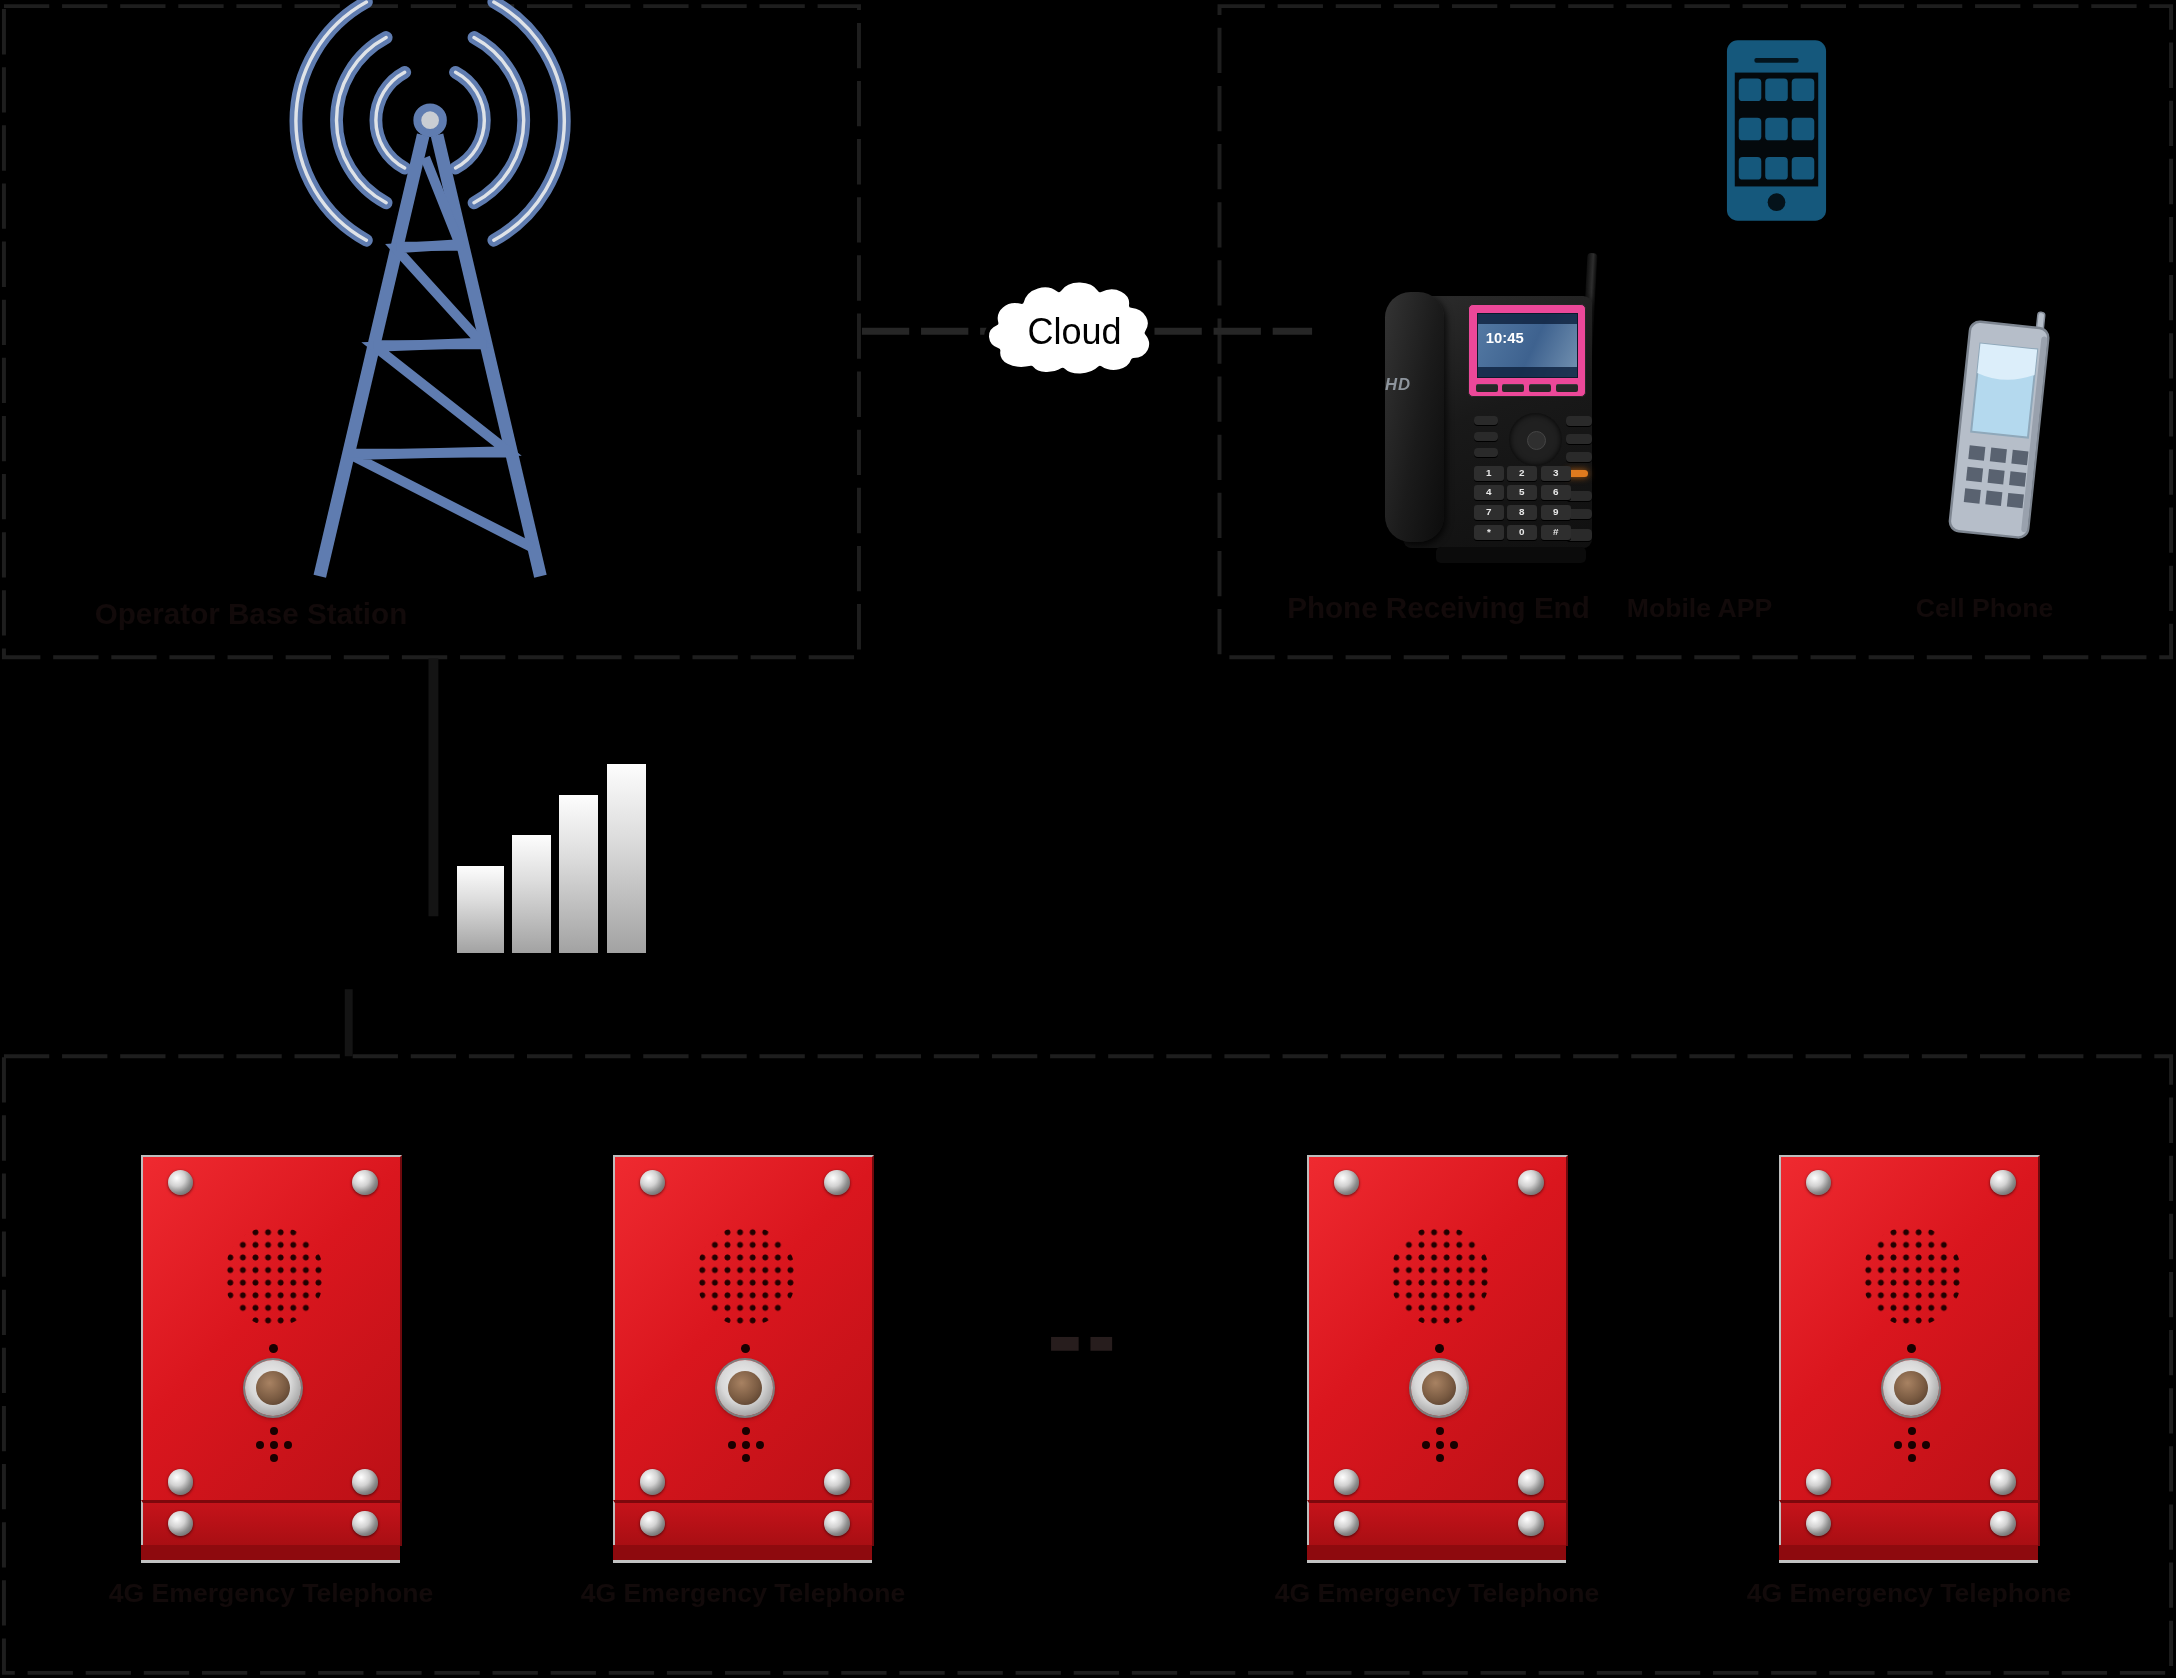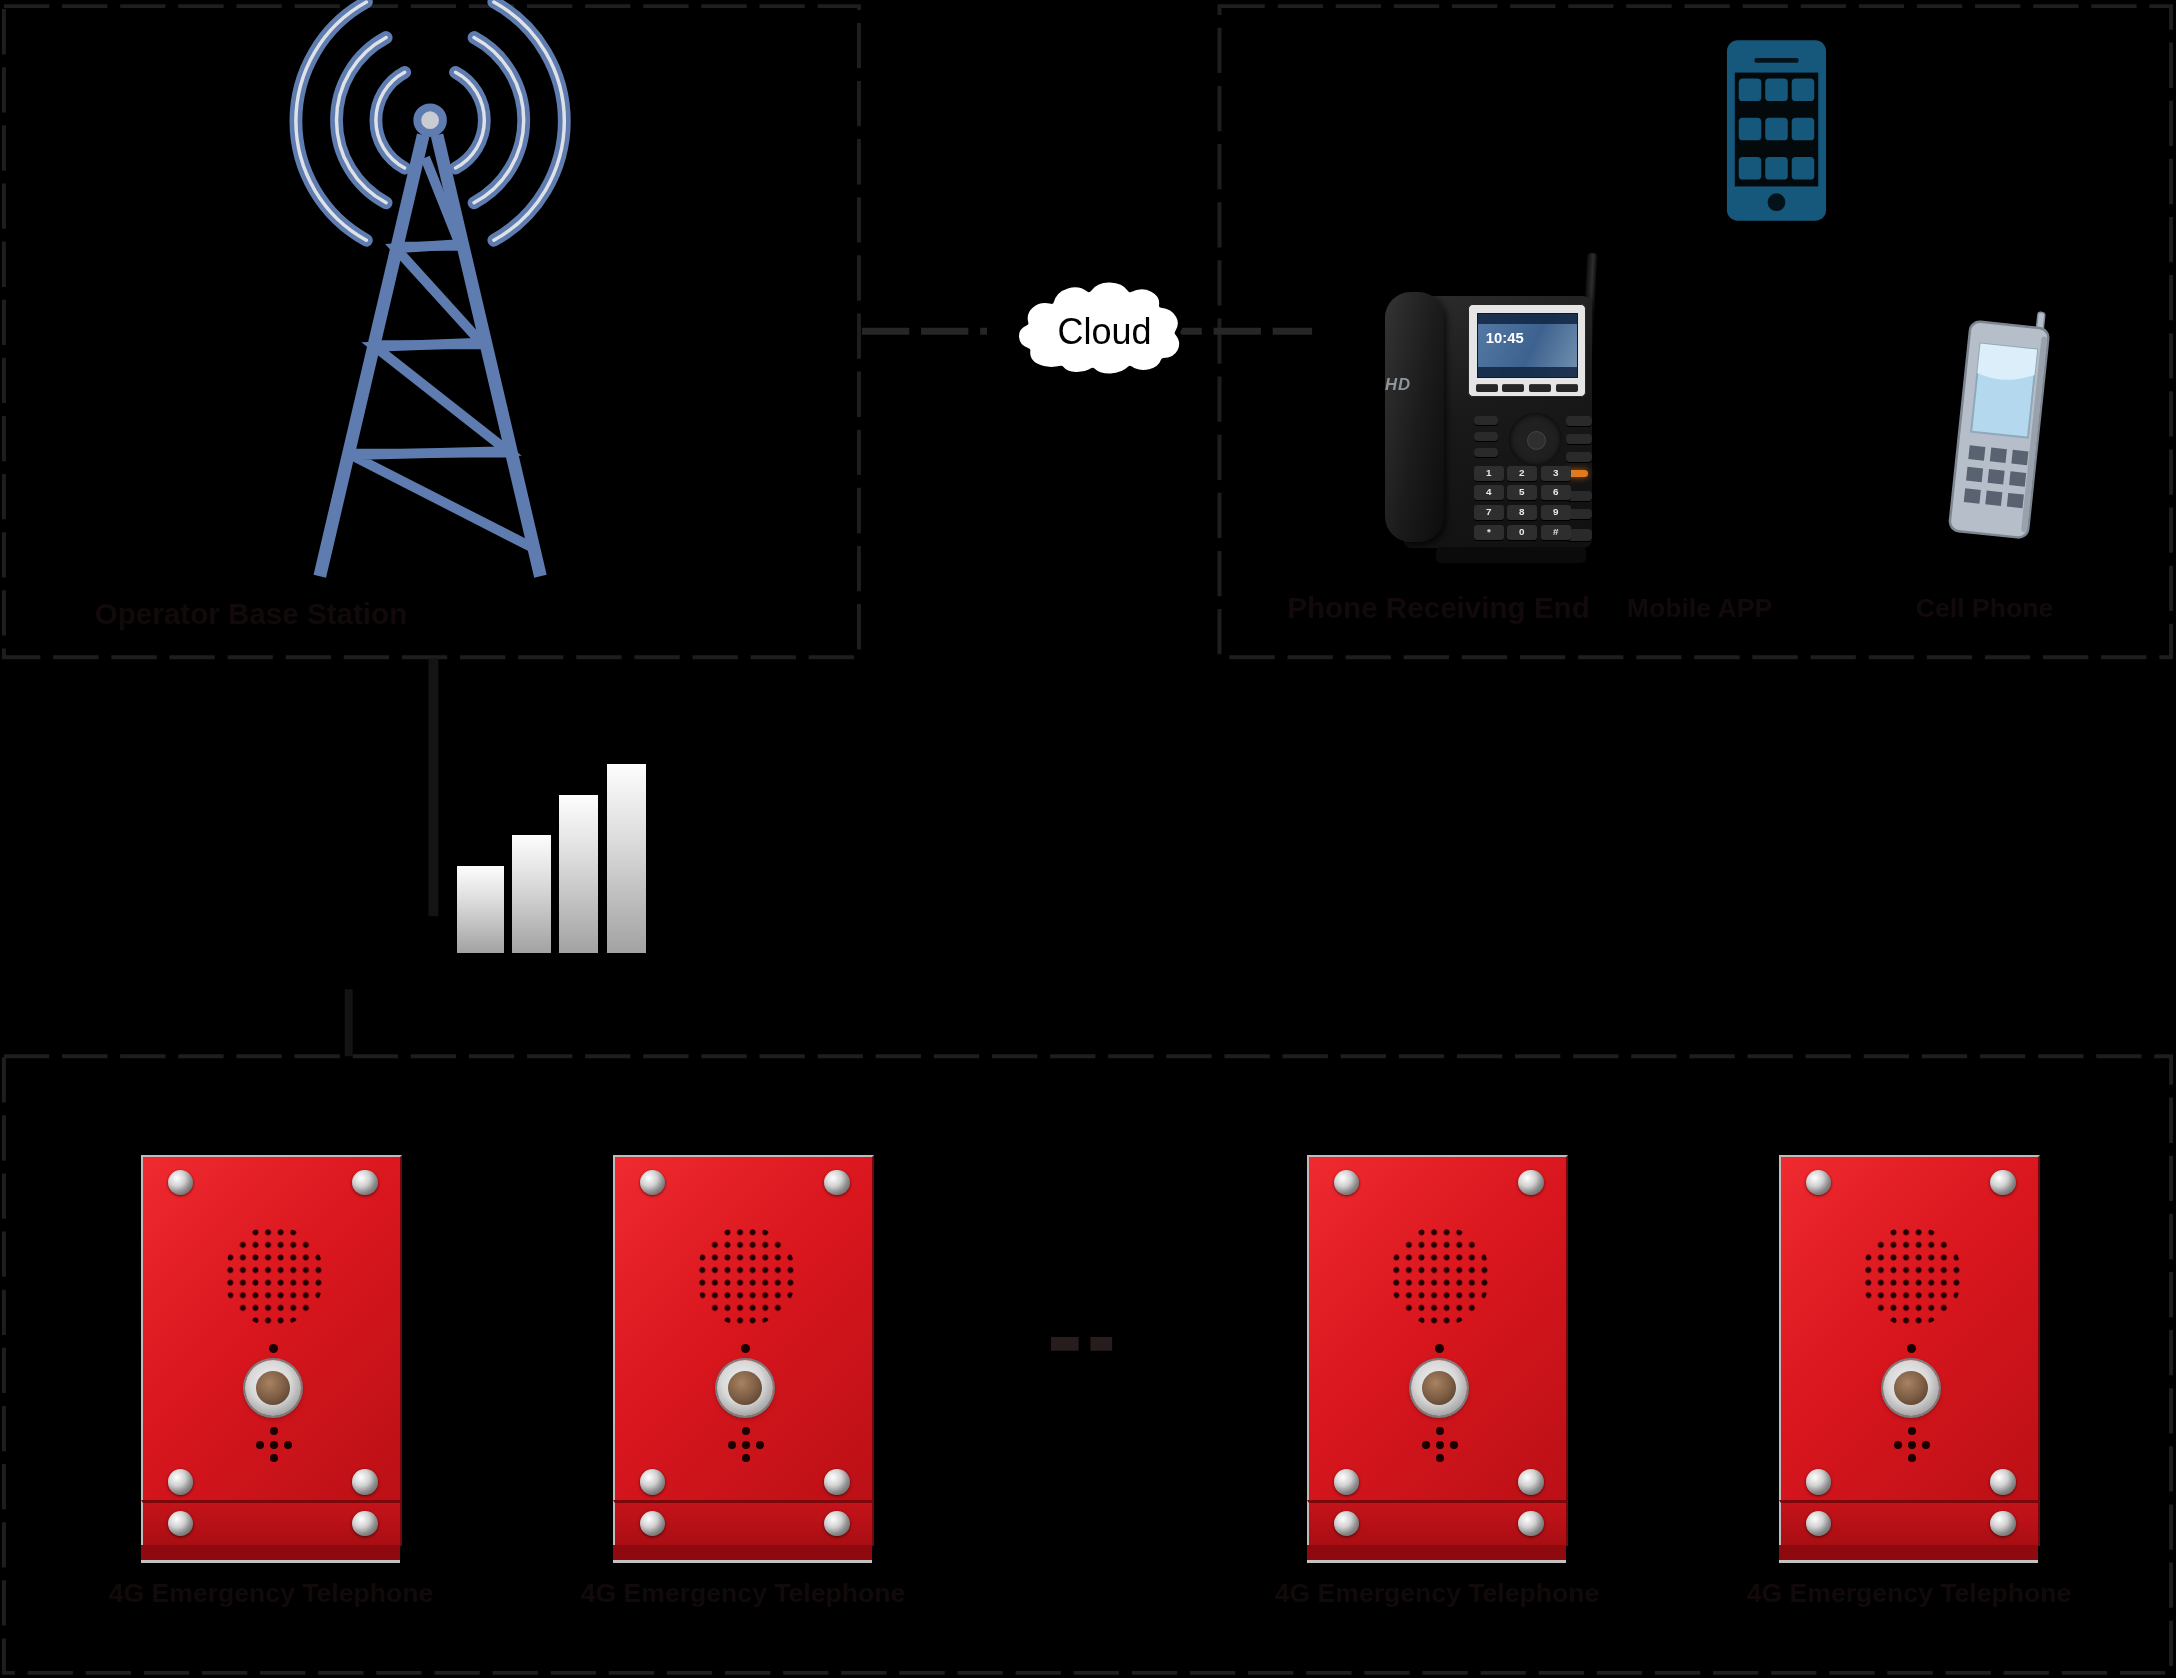--- a/index.html
+++ b/index.html
@@ -6,21 +6,21 @@
   #canvas{position:relative;width:2176px;height:1679px;background:#000;overflow:hidden;
           font-family:"Liberation Sans", sans-serif;}
   .abs{position:absolute;}
 
   
   .ghost-caption{position:absolute;color:#120a0a;font-size:29.6px;font-weight:600;
                  text-align:center;white-space:nowrap;}
   .ghost-caption.small{font-size:26.6px;}
 
   
-  #cloud{left:1010px;top:274px;width:189px;height:108px;}
+  #cloud{left:980px;top:274px;width:189px;height:108px;}
   #cloud .cloud-label{position:absolute;left:0;top:37px;width:100%;text-align:center;
                       color:#000;font-size:36px;}
 
   
   #signal-bars{left:457px;top:764px;width:197px;height:189px;}
   .sig-bar{position:absolute;bottom:0;background:linear-gradient(180deg,#fdfdfd 0%,#dcdcdc 40%,#a2a2a2 100%);}
 
   
   .intercom{position:absolute;width:261px;height:408px;}
   .intercom-plate{position:absolute;left:0;top:0;width:257px;height:343px;
@@ -51,21 +51,21 @@
   .dp-antenna{position:absolute;left:203px;top:2px;width:9.9px;height:211px;border-radius:3.9px;
       background:linear-gradient(90deg,#0e0e0e,#2e2e2e 60%,#090909);transform:rotate(3deg);}
   .dp-body{position:absolute;left:23.6px;top:45px;width:189px;height:252px;border-radius:8.9px;
       background:linear-gradient(160deg,#2c2c2c 0%,#191919 45%,#101010 100%);
       box-shadow:2px 3.9px 9.9px rgba(0,0,0,.7);}
   .dp-handset{position:absolute;left:5.9px;top:41px;width:59px;height:250px;border-radius:25.6px;
       background:linear-gradient(100deg,#343434 0%,#1b1b1b 55%,#0c0c0c 100%);
       box-shadow:2px 3px 7.9px rgba(0,0,0,.8);}
   .dp-hd{position:absolute;left:0;top:83px;width:100%;text-align:left;color:#8e959d;
       font-size:16.7px;font-weight:bold;font-style:italic;letter-spacing:1px;}
-  .dp-screen-bezel{position:absolute;left:89px;top:53px;width:116px;height:91px;background:#e5e5e5;
+  .dp-screen-bezel{position:absolute;left:89px;top:53px;width:116px;height:91px;background:#ec4899;
       border-radius:4.9px;border:1px solid #262626;}
   .dp-screen{position:absolute;left:7.9px;top:7.9px;width:99px;height:63px;
       background:linear-gradient(115deg,#547aa4 0%,#3e628f 55%,#7492b1 100%);border:1px solid #0c1a2c;}
   .dp-screen-top{position:absolute;left:0;top:0;width:100%;height:9.9px;background:rgba(16,36,66,.85);}
   .dp-screen-bot{position:absolute;left:0;bottom:0;width:100%;height:9.9px;background:rgba(16,36,66,.85);}
   .dp-time{position:absolute;left:7.9px;top:15.8px;color:#fff;font-size:14.8px;font-weight:bold;}
   .dp-softkey{position:absolute;width:21.7px;height:6.9px;background:#272727;border-top:1px solid #3c3c3c;border-radius:2px;}
   .dp-key{position:absolute;background:#2e2e2e;border-radius:3px;box-shadow:0 1px 0 #000;
       color:#e9e9e9;font-size:9.9px;font-weight:bold;text-align:center;line-height:14.8px;}
   .dp-pill{position:absolute;background:#2a2a2a;border-radius:3.9px;box-shadow:0 1px 0 #000;}

